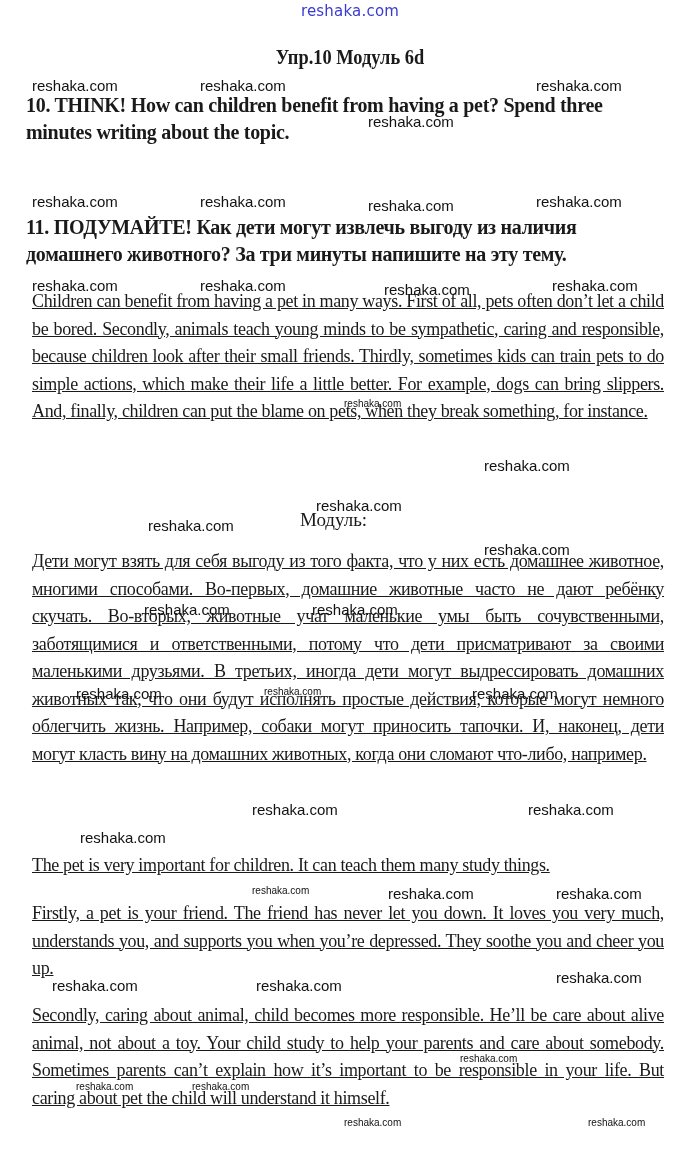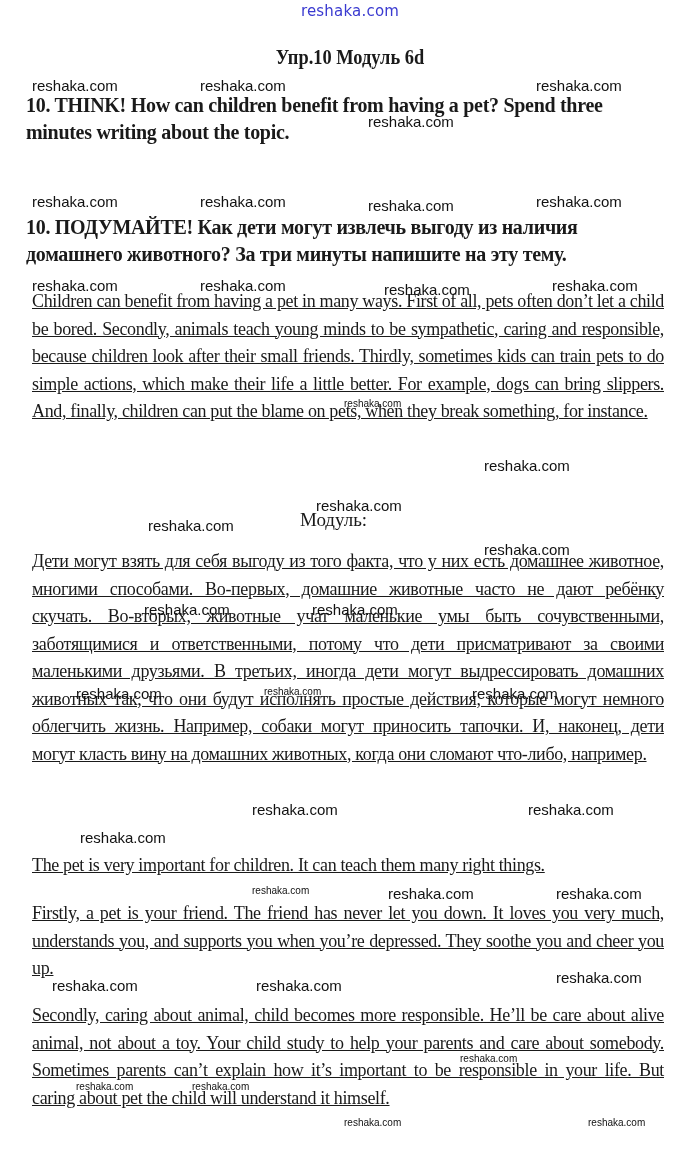--- a/index.html
+++ b/index.html
@@ -76,29 +76,29 @@
     .wm-s { font-size: 10px; }
   </style>
 </head>
 <body>
 
 <div class="site-logo">reshaka.com</div>
 
 <div class="title">Упр.10 Модуль 6d</div>
 
 <div class="task task-en">10. THINK! How can children benefit from having a pet? Spend three minutes writing about the topic.</div>
-<div class="task task-ru">10. ПОДУМАЙТЕ! Как дети могут извлечь выгоду из наличия домашнего животного? За три минуты напишите на эту тему.</div>
+<div class="task task-ru">11. ПОДУМАЙТЕ! Как дети могут извлечь выгоду из наличия домашнего животного? За три минуты напишите на эту тему.</div>
 
 <div class="para p1 para-last">Children can benefit from having a pet in many ways. First of all, pets often don’t let a child be bored. Secondly, animals teach young minds to be sympathetic, caring and responsible, because children look after their small friends. Thirdly, sometimes kids can train pets to do simple actions, which make their life a little better. For example, dogs can bring slippers. And, finally, children can put the blame on pets, when they break something, for instance.</div>
 
 <div class="translation-label">Модуль:</div>
 
 <div class="para p2 para-last">Дети могут взять для себя выгоду из того факта, что у них есть домашнее животное, многими способами. Во-первых, домашние животные часто не дают ребёнку скучать. Во-вторых, животные учат маленькие умы быть сочувственными, заботящимися и ответственными, потому что дети присматривают за своими маленькими друзьями. В третьих, иногда дети могут выдрессировать домашних животных так, что они будут исполнять простые действия, которые могут немного облегчить жизнь. Например, собаки могут приносить тапочки. И, наконец, дети могут класть вину на домашних животных, когда они сломают что-либо, например.</div>
 
-<div class="para p3 para-last">The pet is very important for children. It can teach them many right things.</div>
+<div class="para p3 para-last">The pet is very important for children. It can teach them many study things.</div>
 <div class="para p4 para-last">Firstly, a pet is your friend. The friend has never let you down. It loves you very much, understands you, and supports you when you’re depressed. They soothe you and cheer you up.</div>
 <div class="para p5 para-last">Secondly, caring about animal, child becomes more responsible. He’ll be care about alive animal, not about a toy. Your child study to help your parents and care about somebody. Sometimes parents can’t explain how it’s important to be responsible in your life. But caring about pet the child will understand it himself.</div>
 
 <div class="wm wm-l" style="left:32px;top:77px">reshaka.com</div>
 <div class="wm wm-l" style="left:200px;top:77px">reshaka.com</div>
 <div class="wm wm-l" style="left:536px;top:77px">reshaka.com</div>
 <div class="wm wm-l" style="left:368px;top:113px">reshaka.com</div>
 
 <div class="wm wm-l" style="left:32px;top:193px">reshaka.com</div>
 <div class="wm wm-l" style="left:200px;top:193px">reshaka.com</div>

